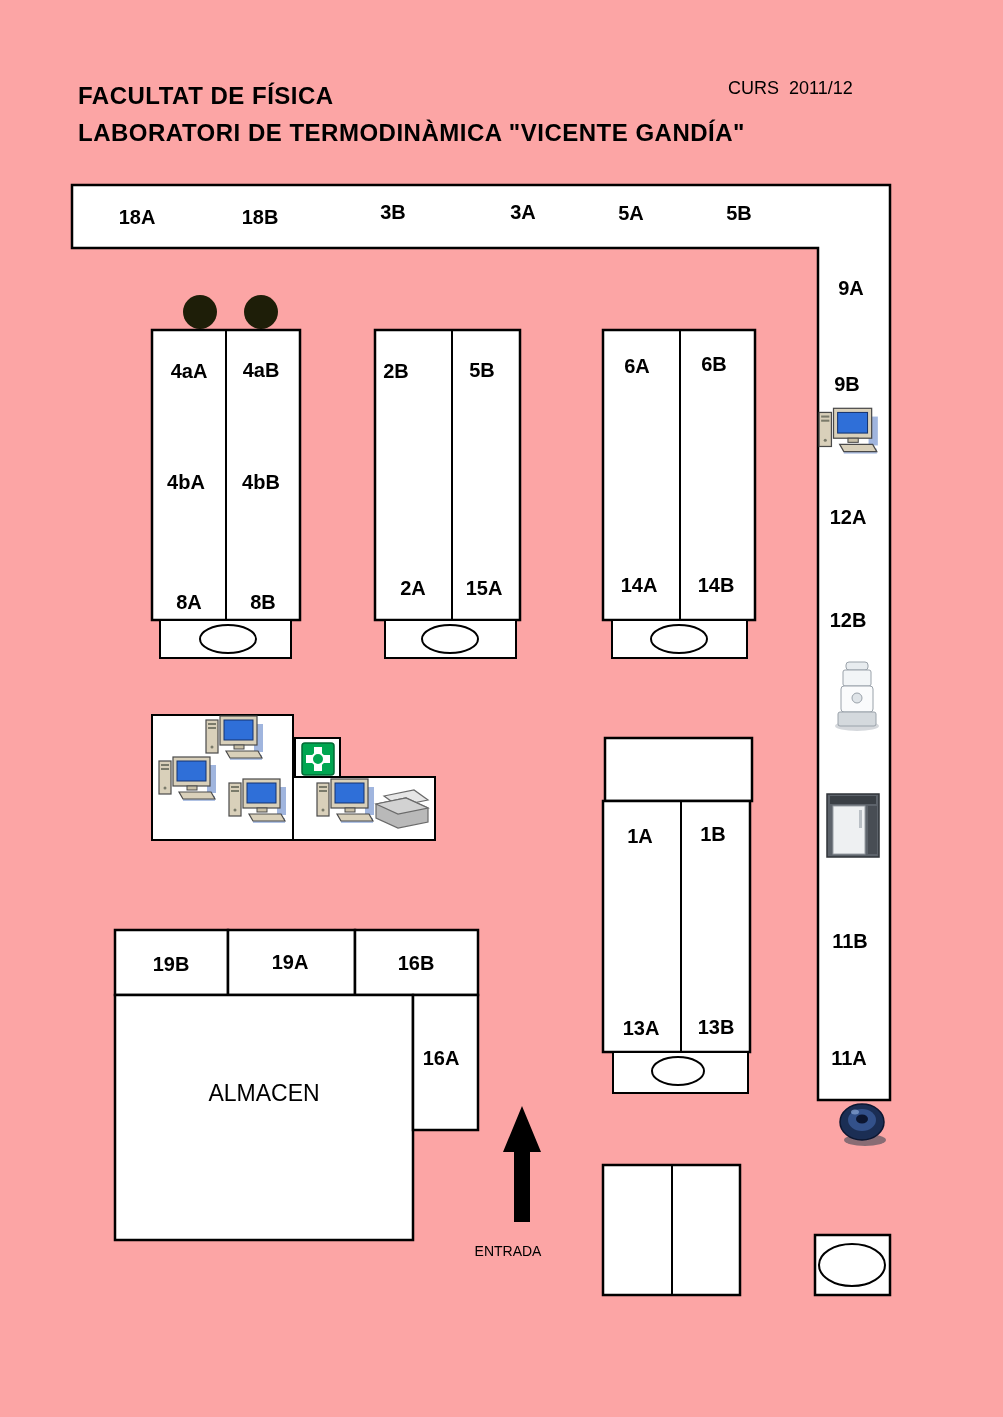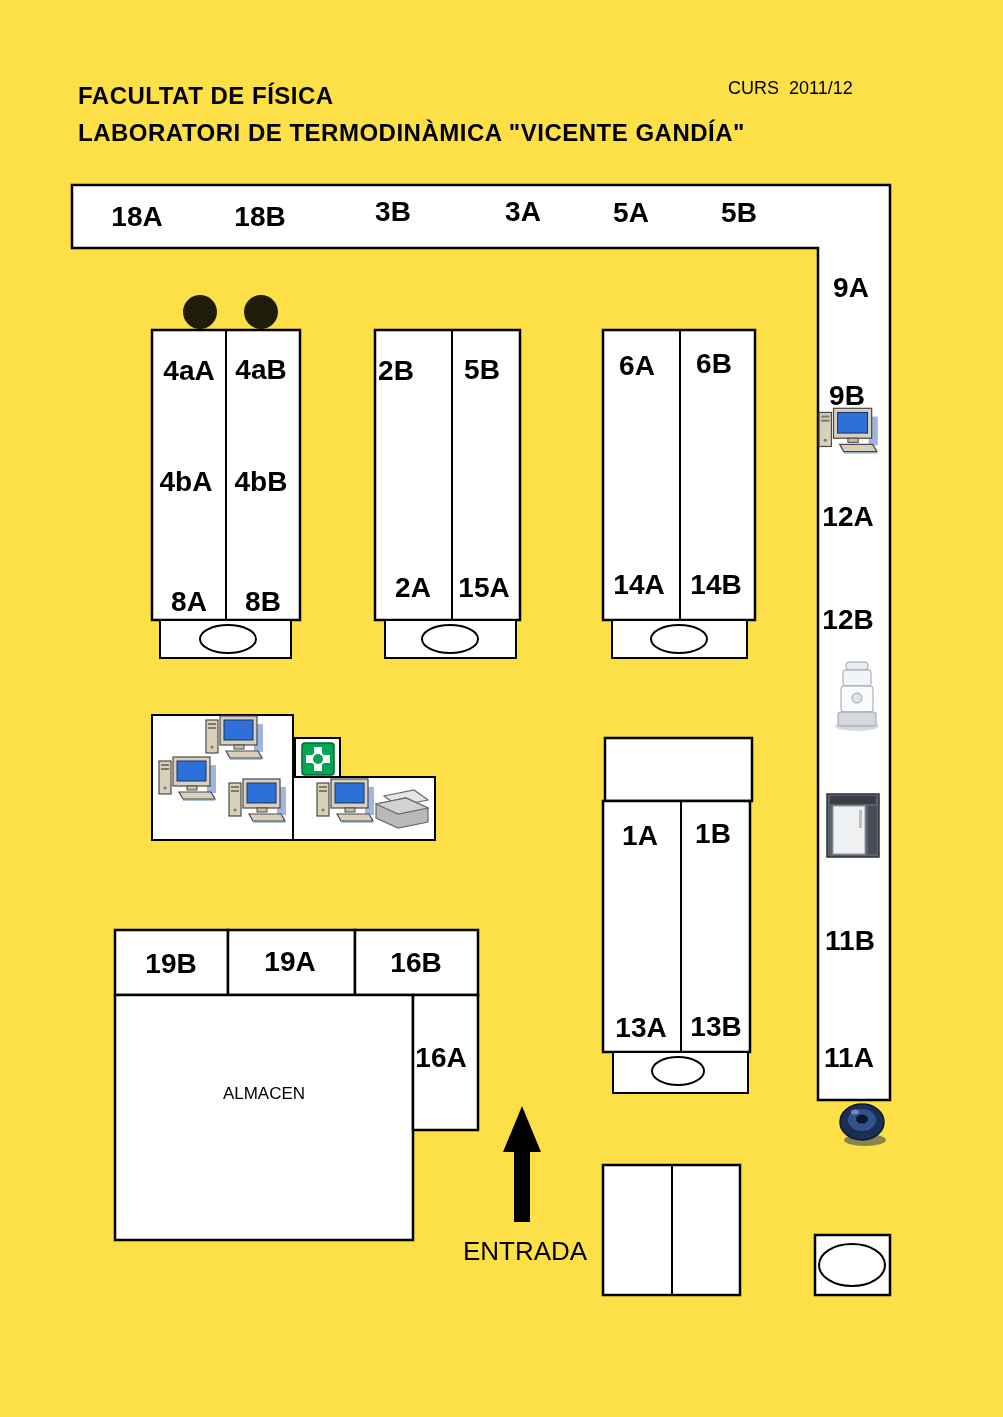--- a/index.html
+++ b/index.html
@@ -1,26 +1,26 @@
 <!DOCTYPE html>
 <html><head>
 <meta charset="utf-8">
 <style>
   * { margin:0; padding:0; box-sizing:border-box; }
   html,body { background:#fff; }
   body { font-family:"Liberation Sans", sans-serif; color:#000; }
-  .page { position:relative; width:1003px; height:1417px; background:#fde047; overflow:hidden; }
+  .page { position:relative; width:1003px; height:1417px; background:#fca5a5; overflow:hidden; }
   svg.layer { position:absolute; left:0; top:0; }
   .lbl {
     position:absolute; transform:translate(-50%,-50%);
-    font-weight:bold; font-size:28px; color:#000; white-space:nowrap; line-height:1;
+    font-weight:bold; font-size:20px; color:#000; white-space:nowrap; line-height:1;
   }
   .lbl.normal { font-weight:normal; }
-  .lbl.sz19 { font-size:17px;text-align:right; }
-  .lbl.sz22 { font-size:26px;margin-left:17px; }
+  .lbl.sz19 { font-size:23px;text-align:right; }
+  .lbl.sz22 { font-size:14px; }
   .hdr-title { position:absolute; left:78px; top:82px; font-size:24px; font-weight:bold; letter-spacing:0.5px; }
   .hdr-course { position:absolute; left:728px; top:78px; font-size:18px; white-space:pre; }
   .hdr-sub { position:absolute; left:78px; top:119px; font-size:24px; font-weight:bold; letter-spacing:0.5px; }
 </style>
 </head>
 <body>
 
 <div class="page">
 
   <svg class="layer" width="1003" height="1417" viewBox="0 0 1003 1417">
@@ -133,21 +133,21 @@
   <div class="hdr-sub">LABORATORI DE TERMODINÀMICA "VICENTE GANDÍA"</div>
 
   <span class="lbl" style="left:137px;top:217px">18A</span>
   <span class="lbl" style="left:260px;top:217px">18B</span>
   <span class="lbl" style="left:393px;top:212px">3B</span>
   <span class="lbl" style="left:523px;top:212px">3A</span>
   <span class="lbl" style="left:631px;top:213px">5A</span>
   <span class="lbl" style="left:739px;top:213px">5B</span>
 
   <span class="lbl" style="left:851px;top:288px">9A</span>
-  <span class="lbl" style="left:847px;top:396px">9B</span>
+  <span class="lbl" style="left:847px;top:384px">9B</span>
   <span class="lbl" style="left:848px;top:517px">12A</span>
   <span class="lbl" style="left:848px;top:620px">12B</span>
   <span class="lbl" style="left:850px;top:941px">11B</span>
   <span class="lbl" style="left:849px;top:1058px">11A</span>
 
   <span class="lbl" style="left:189px;top:371px">4aA</span>
   <span class="lbl" style="left:261px;top:370px">4aB</span>
   <span class="lbl" style="left:186px;top:482px">4bA</span>
   <span class="lbl" style="left:261px;top:482px">4bB</span>
   <span class="lbl" style="left:189px;top:602px">8A</span>

